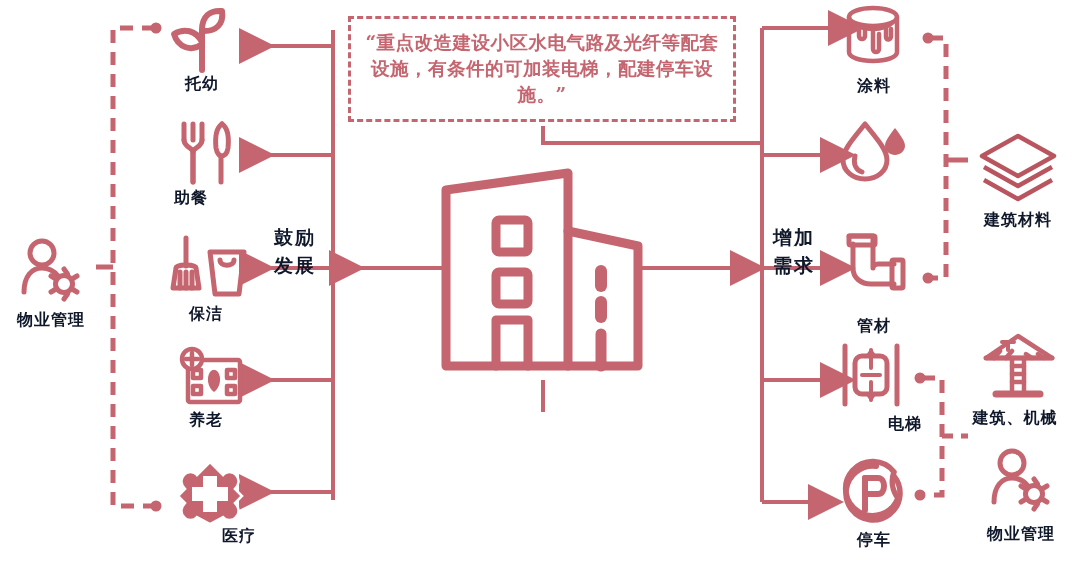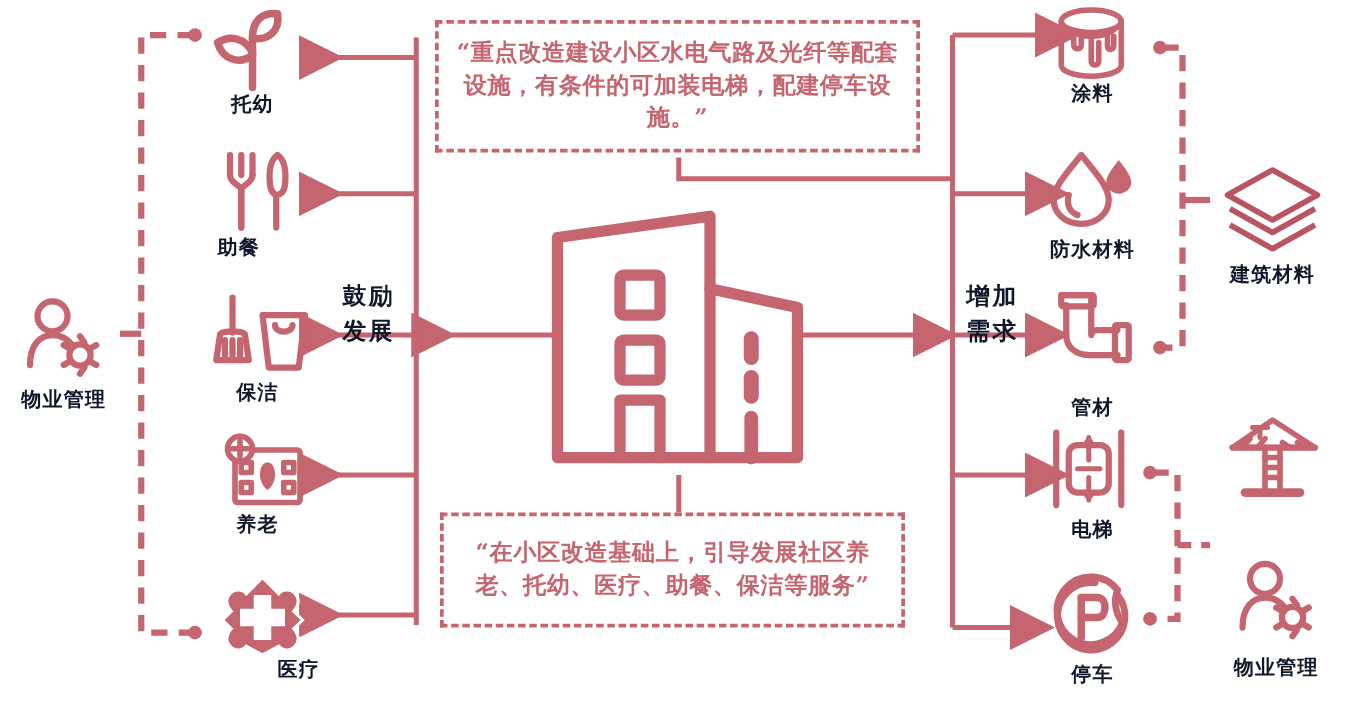--- a/index.html
+++ b/index.html
@@ -96,21 +96,20 @@
         <path d="M58,198 L58,152 L90,152 L90,198"></path>
         <path d="M163,103 L163,118" stroke-width="12"></path>
         <path d="M163,134 L163,149" stroke-width="12"></path>
         <path d="M163,198 L163,166" stroke-width="11"></path>
       </g>
     </svg>
   </div>
 
   <div class="quote" style="left:348px;top:16px;width:388px;height:106px;">“重点改造建设小区水电气路及光纤等配套设施，有条件的可加装电梯，配建停车设施。”</div>
 
-  <div class="quote" style="left:352px;top:410px;width:372px;height:92px;">“在小区改造基础上，引导发展社区养老、托幼、医疗、助餐、保洁等服务”</div>
 
   <div class="lbl flow-label" style="left:752px;top:224px;width:84px;">
     <div>增加</div>
     <div>需求</div>
   </div>
 
   <div class="lbl flow-label" style="left:253px;top:224px;width:84px;">
     <div>鼓励</div>
     <div>发展</div>
   </div>
@@ -201,34 +200,33 @@
       <g fill="none" stroke="#c4656f" stroke-width="4.5" stroke-linejoin="round" stroke-linecap="round">
         <ellipse cx="31" cy="13" rx="24" ry="9"></ellipse>
         <path d="M7,13 L7,48 C7,53 17,57 31,57 C45,57 55,53 55,48 L55,13"></path>
         <path d="M12,19 C18,24 26,25 31,25 C37,25 45,24 50,19"></path>
         <path d="M17,22 L17,32 C17,36 23,36 23,32 L23,26"></path>
         <path d="M31,25 L31,45 C31,49 37,49 37,45 L37,30"></path>
         <path d="M44,23 L44,33 C44,37 49,36 49,32 L49,25"></path>
       </g>
     </svg>
   </div>
-  <div class="lbl node-label" style="left:826px;top:65px;width:96px;">涂料</div>
+  <div class="lbl node-label" style="left:826px;top:76px;width:96px;">涂料</div>
 
   <div class="icon" style="left:840px;top:118px;">
     <svg width="66" height="64" viewBox="0 0 66 64">
       <g fill="none" stroke="#c4656f" stroke-width="5" stroke-linecap="round" stroke-linejoin="round">
         <path d="M25,6 C12,22 3,32 3,42 C3,53 13,61 25,61 C37,61 47,53 47,42
                  C47,32 38,22 25,6 Z"></path>
         <path d="M15,38 C13,46 16,52 22,54"></path>
         <path d="M55,10 C49,18 45,23 45,28 C45,33 50,37 55,37 C60,37 65,33 65,28
                  C65,23 61,18 55,10 Z" fill="#c4656f" stroke="none"></path>
       </g>
     </svg>
   </div>
-  <div class="lbl node-label" style="left:812px;top:190px;width:124px;">防水材料</div>
 
   <div class="icon" style="left:842px;top:234px;">
     <svg width="70" height="60" viewBox="0 0 70 60">
       <g fill="none" stroke="#c4656f" stroke-width="5" stroke-linejoin="round" stroke-linecap="round">
         <path d="M7,2 L31,2 L31,10"></path>
         <path d="M11,10 L11,34 C11,44 19,50 29,50 L52,50"></path>
         <path d="M31,10 L31,34 C31,32 33,30 36,30 L52,30"></path>
         <rect x="7" y="2" width="26" height="9" rx="1.5"></rect>
         <rect x="50" y="26" width="11" height="28" rx="1.5"></rect>
       </g>
@@ -242,21 +240,21 @@
         <path d="M5,2 L5,60 M57,2 L57,60"></path>
         <rect x="15" y="12" width="32" height="38" rx="7"></rect>
         <path d="M31,6 L31,24" stroke-width="4"></path>
         <path d="M31,4 l-5,7 h10 z" fill="#c4656f" stroke="none"></path>
         <path d="M31,38 L31,56" stroke-width="4"></path>
         <path d="M31,58 l-5,-7 h10 z" fill="#c4656f" stroke="none"></path>
         <path d="M22,31 L40,31" stroke-width="4"></path>
       </g>
     </svg>
   </div>
-  <div class="lbl node-label" style="left:826px;top:414px;width:96px;">电梯</div>
+  <div class="lbl node-label" style="left:826px;top:414px;width:96px;text-align:right;">电梯</div>
 
   <div class="icon" style="left:838px;top:458px;">
     <svg width="70" height="70" viewBox="0 0 70 70">
       <g fill="none" stroke="#c4656f" stroke-linecap="round">
         <path d="M56,14 A27,27 0 1 0 60,40 A27,27 0 0 1 56,14" stroke-width="5.5" transform="rotate(0 35 35)"></path>
         <circle cx="35" cy="35" r="27" stroke-width="5.5" stroke-dasharray="148 22" transform="rotate(-38 35 35)"></circle>
         <path d="M27,20 L27,52" stroke-width="6"></path>
         <path d="M27,20 L40,20 C48,20 48,36 40,36 L27,36" stroke-width="6" stroke-linejoin="round"></path>
       </g>
     </svg>
@@ -281,20 +279,21 @@
         <path d="M4,26 L70,26" stroke-width="5"></path>
         <path d="M12,26 L18,19 M24,26 L30,19 M44,22 L50,26 M56,22 L62,26"></path>
         <path d="M30,26 L30,60 M42,26 L42,60"></path>
         <path d="M30,34 L42,34 M30,42 L42,42 M30,50 L42,50"></path>
         <path d="M14,62 L58,62" stroke-width="7"></path>
         <path d="M26,18 L26,10" stroke-width="4"></path>
         <path d="M20,10 L32,10" stroke-width="4"></path>
       </g>
     </svg>
   </div>
+  <div class="lbl node-label" style="left:954px;top:408px;width:122px;">建筑、机械</div>
 
   <div class="icon" style="left:988px;top:448px;">
     <svg width="66" height="66" viewBox="0 0 66 66">
       <g fill="none" stroke="#c4656f" stroke-width="5" stroke-linejoin="round" stroke-linecap="round">
         <circle cx="24" cy="15" r="12"></circle>
         <path d="M6,54 C6,38 14,30 24,30 C31,30 36,33 40,38"></path>
         <circle cx="46" cy="46" r="8.5"></circle>
         <path d="M46,31 l3.5,5 M46,61 l3.5,-5 M33,38 l5,3 M59,54 l-5,-3
                  M33,54 l5,-3 M59,38 l-5,3"></path>
       </g>

